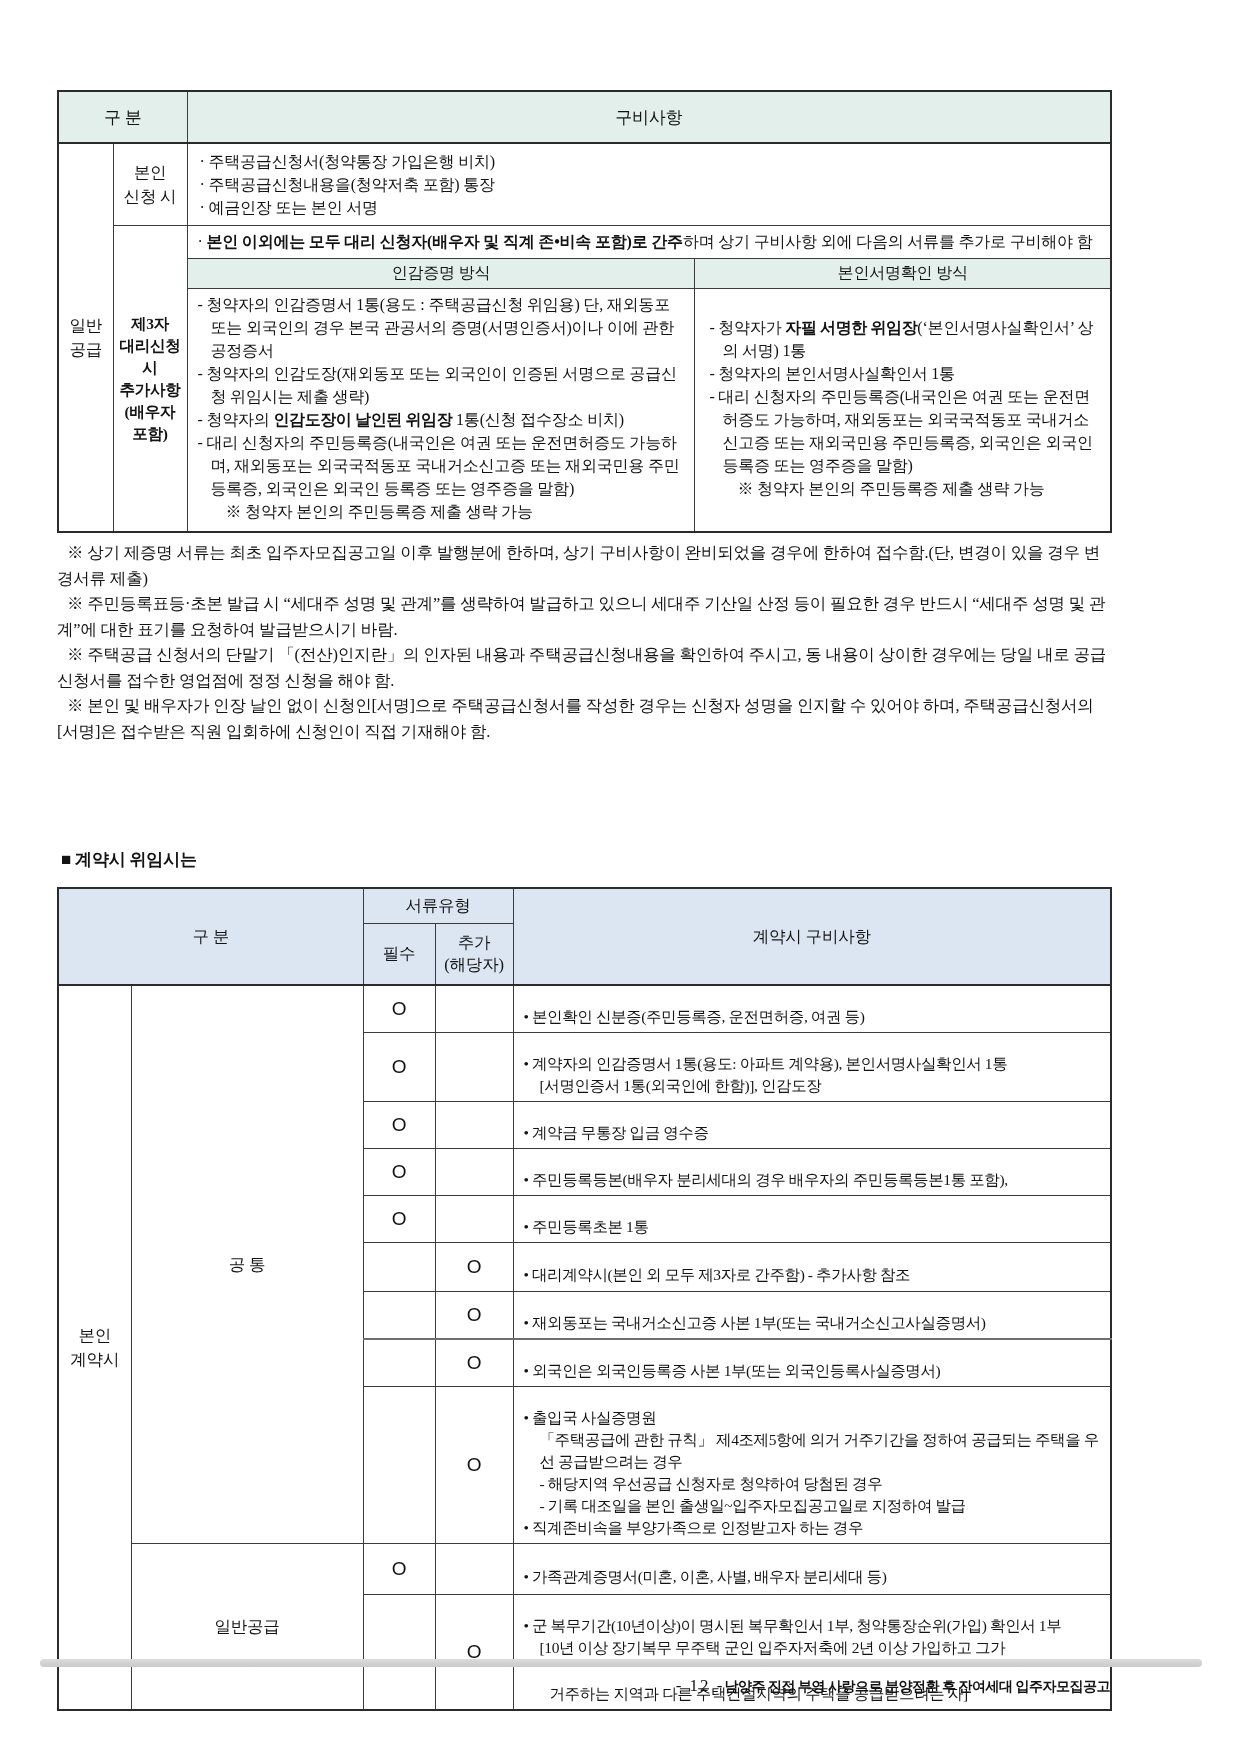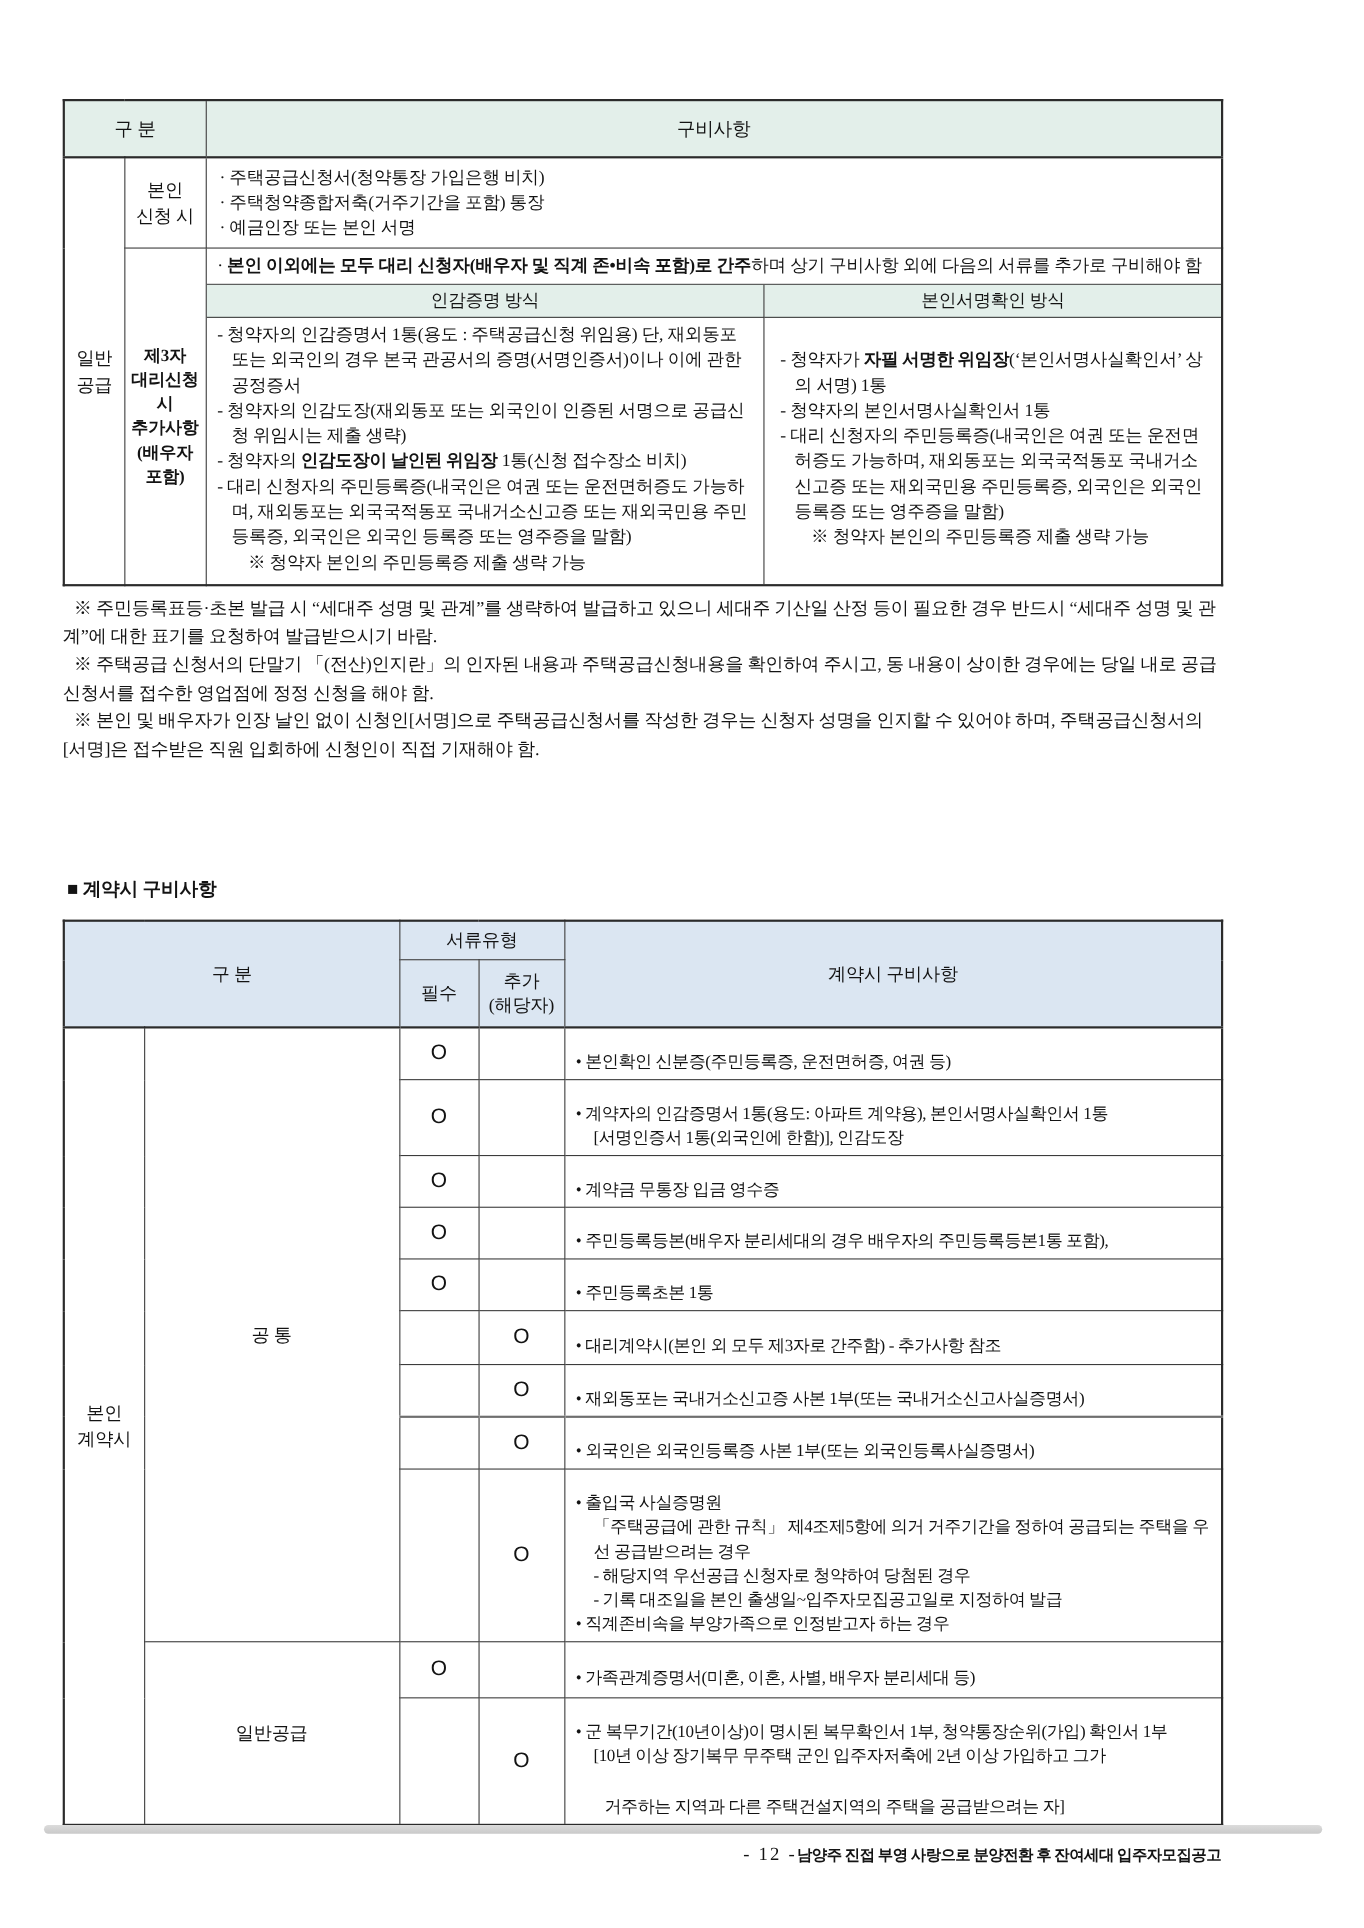--- a/index.html
+++ b/index.html
@@ -98,21 +98,21 @@
         <th colspan="2">구  분</th>
         <th>구비사항</th>
       </tr>
       <tr>
         <td class="vlabel" rowspan="2">일반
 공급</td>
         <td class="vlabel" style="height:70px">본인
 신청 시</td>
         <td class="items">
           <div class="ln">· 주택공급신청서(청약통장 가입은행 비치)</div>
-          <div class="ln">· 주택청약종합저축(거주기간을 포함) 통장</div>
+          <div class="ln">· 주택공급신청내용을(청약저축 포함) 통장</div>
           <div class="ln">· 예금인장 또는 본인 서명</div>
         </td>
       </tr>
       <tr>
         <td class="vlabel bold">제3자
 대리신청 시
 추가사항
 (배우자
 포함)</td>
         <td class="nopad">
@@ -143,26 +143,27 @@
               </td>
             </tr>
           </tbody>
               </table>
         </td>
       </tr>
     </tbody>
       </table>
 
     <div class="notes">
+      <p>※ 상기 제증명 서류는 최초 입주자모집공고일 이후 발행분에 한하며, 상기 구비사항이 완비되었을 경우에 한하여 접수함.(단, 변경이 있을 경우 변경서류 제출)</p>
       <p>※ 주민등록표등·초본 발급 시 “세대주 성명 및 관계”를 생략하여 발급하고 있으니 세대주 기산일 산정 등이 필요한 경우 반드시 “세대주 성명 및 관계”에 대한 표기를 요청하여 발급받으시기 바람.</p>
       <p>※ 주택공급 신청서의 단말기 「(전산)인지란」의 인자된 내용과 주택공급신청내용을 확인하여 주시고, 동 내용이 상이한 경우에는 당일 내로 공급신청서를 접수한 영업점에 정정 신청을 해야 함.</p>
       <p>※ 본인 및 배우자가 인장 날인 없이 신청인[서명]으로 주택공급신청서를 작성한 경우는 신청자 성명을 인지할 수 있어야 하며, 주택공급신청서의 [서명]은 접수받은 직원 입회하에 신청인이 직접 기재해야 함.</p>
     </div>
 
-    <p class="h2">■ 계약시 구비사항</p>
+    <p class="h2">■ 계약시 위임시는</p>
 
     <table class="doc t2">
       <colgroup>
         <col style="width:73px">
           <col style="width:232px">
         <col style="width:72px">
           <col style="width:78px">
           <col style="width:598px">
       </colgroup>
       <tbody>

